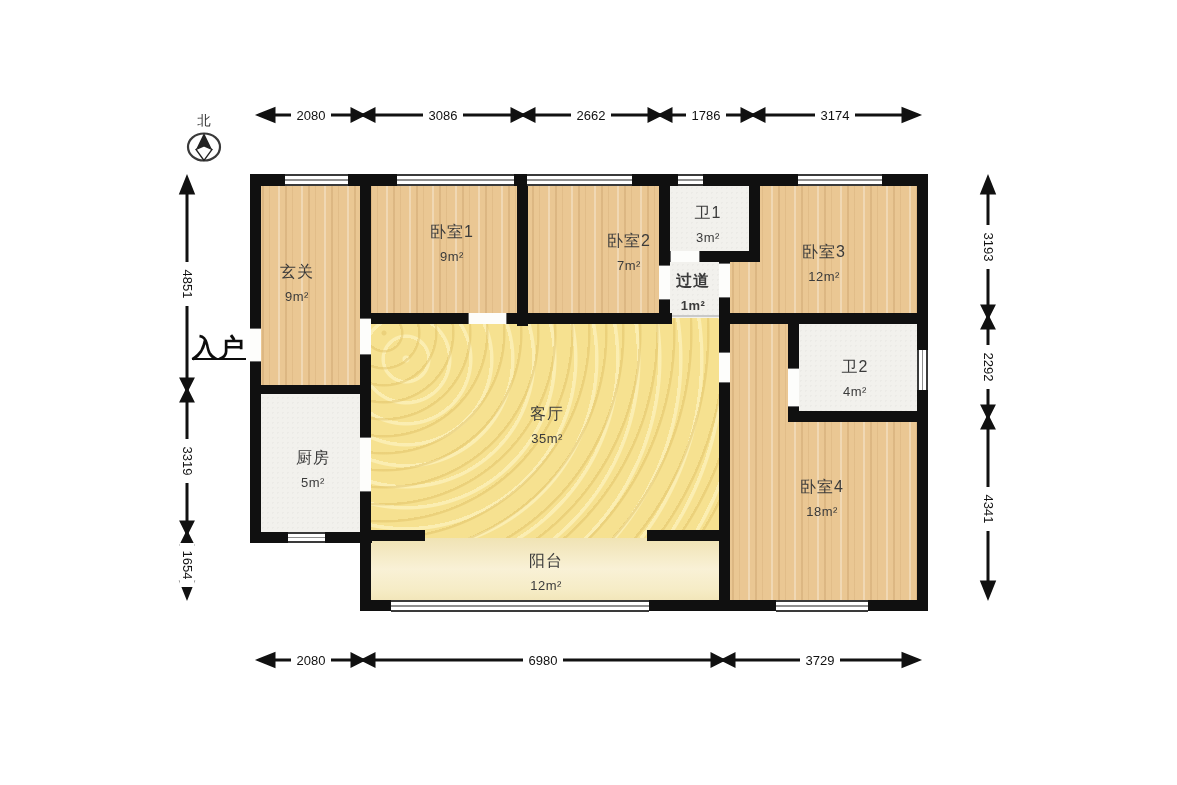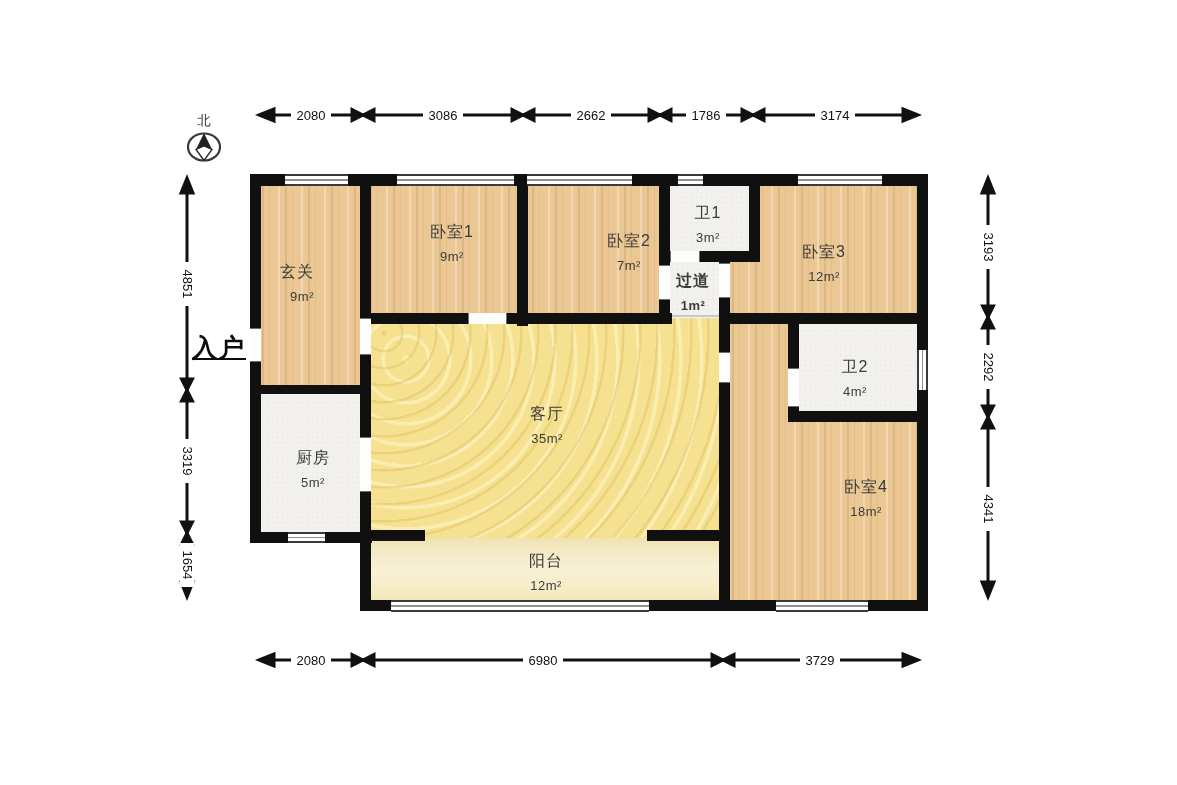--- a/index.html
+++ b/index.html
@@ -88,21 +88,21 @@
   <div class="door-v" style="left:360px;top:318px;width:11px;height:37px;"></div>
   <div class="door-v" style="left:360px;top:437px;width:11px;height:55px;"></div>
   <div class="door-h" style="left:468px;top:313px;width:39px;height:11px;"></div>
   <div class="door-v" style="left:659px;top:265px;width:11px;height:35px;"></div>
   <div class="door-h" style="left:670px;top:251px;width:30px;height:11px;"></div>
   <div class="door-v" style="left:719px;top:263px;width:11px;height:35px;"></div>
   <div class="door-v" style="left:719px;top:352px;width:11px;height:31px;"></div>
   <div class="door-v" style="left:788px;top:368px;width:11px;height:39px;"></div>
   <div class="threshold" style="left:672px;top:315px;width:47px;height:2px;"></div>
 
-  <div class="room-label" style="left:297px;top:262px;text-align:right;">
+  <div class="room-label" style="left:297px;top:262px;">
     <span class="rname">玄关</span>
     <span class="rarea">9m²</span>
   </div>
   <div class="room-label" style="left:452px;top:222px;">
     <span class="rname">卧室1</span>
     <span class="rarea">9m²</span>
   </div>
   <div class="room-label" style="left:596px;top:231px;margin-left:33px;">
     <span class="rname">卧室2</span>
     <span class="rarea">7m²</span>
@@ -124,21 +124,21 @@
     <span class="rarea">5m²</span>
   </div>
   <div class="room-label" style="left:547px;top:404px;">
     <span class="rname">客厅</span>
     <span class="rarea">35m²</span>
   </div>
   <div class="room-label" style="left:855px;top:357px;">
     <span class="rname">卫2</span>
     <span class="rarea">4m²</span>
   </div>
-  <div class="room-label" style="left:822px;top:477px;margin-left:44px;">
+  <div class="room-label" style="left:822px;top:477px;">
     <span class="rname">卧室4</span>
     <span class="rarea">18m²</span>
   </div>
   <div class="room-label" style="left:546px;top:551px;">
     <span class="rname">阳台</span>
     <span class="rarea">12m²</span>
   </div>
 
   <div class="entry-text" style="left:192px;top:331px;text-decoration:underline;">入户</div>
 

